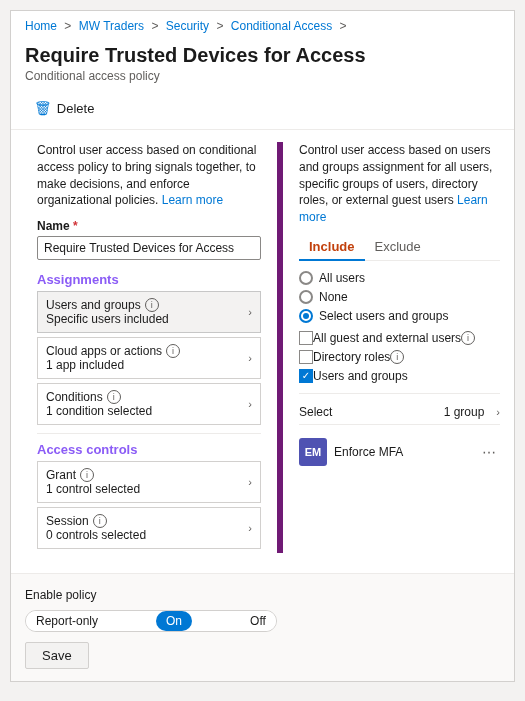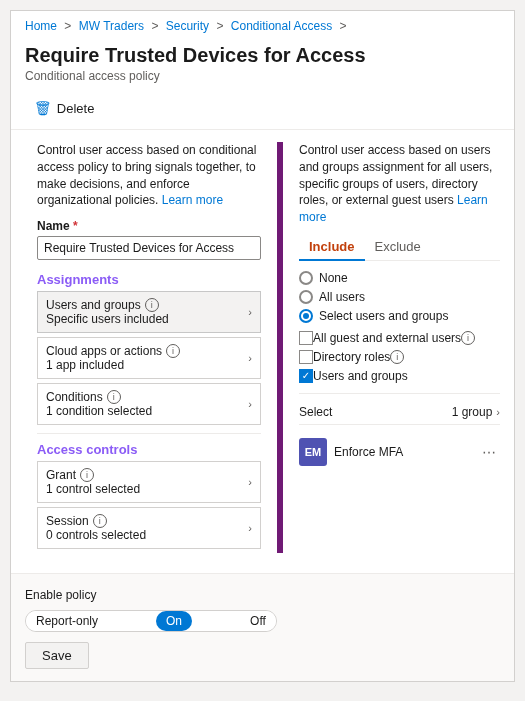--- a/index.html
+++ b/index.html
@@ -500,25 +500,25 @@
       </p>
 
       <div class="tabs">
         <div class="tab active">Include</div>
         <div class="tab">Exclude</div>
       </div>
 
       <div class="radio-group">
         <div class="radio-item">
           <div class="radio-circle"></div>
-          <span>None</span>
+          <span>All users</span>
         </div>
         <div class="radio-item">
           <div class="radio-circle"></div>
-          <span>All users</span>
+          <span>None</span>
         </div>
         <div class="radio-item">
           <div class="radio-circle checked">
             <div class="radio-dot"></div>
           </div>
           <span>Select users and groups</span>
         </div>
       </div>
 
       <div class="checkbox-group">
@@ -537,21 +537,21 @@
             <span class="checkbox-check">✓</span>
           </div>
           <span>Users and groups</span>
         </div>
       </div>
 
       <hr class="right-divider">
 
       <div class="select-row">
         <span class="select-label">Select</span>
-        <div style="display:flex;align-items:center;gap:4px;">
+        <div style="display:flex;align-items:center;gap:12px;">
           <span class="select-value">1 group</span>
           <span class="chevron-right">›</span>
         </div>
       </div>
 
       <div class="group-item">
         <div class="group-item-left">
           <div class="group-avatar">EM</div>
           <span class="group-name">Enforce MFA</span>
         </div>

